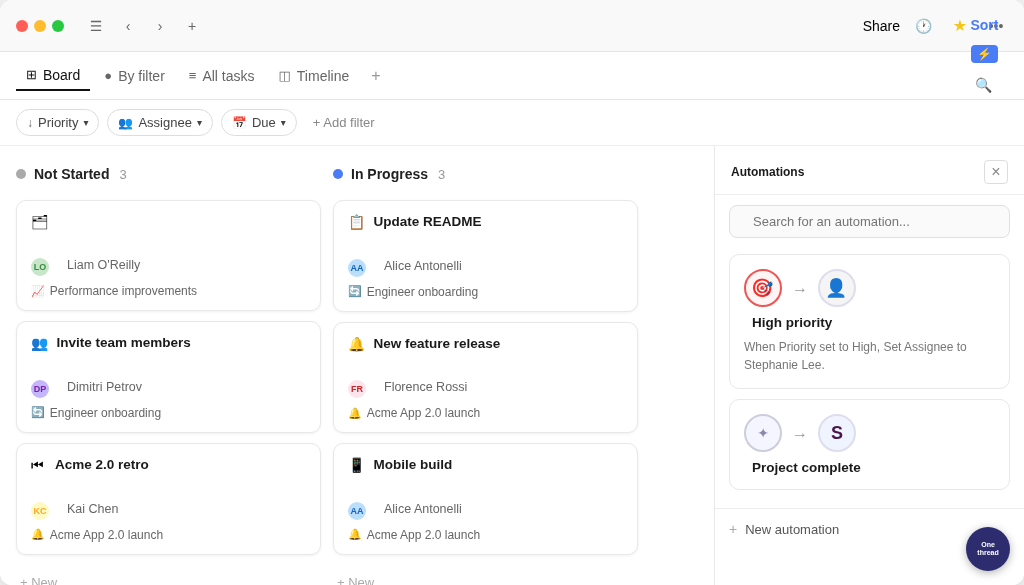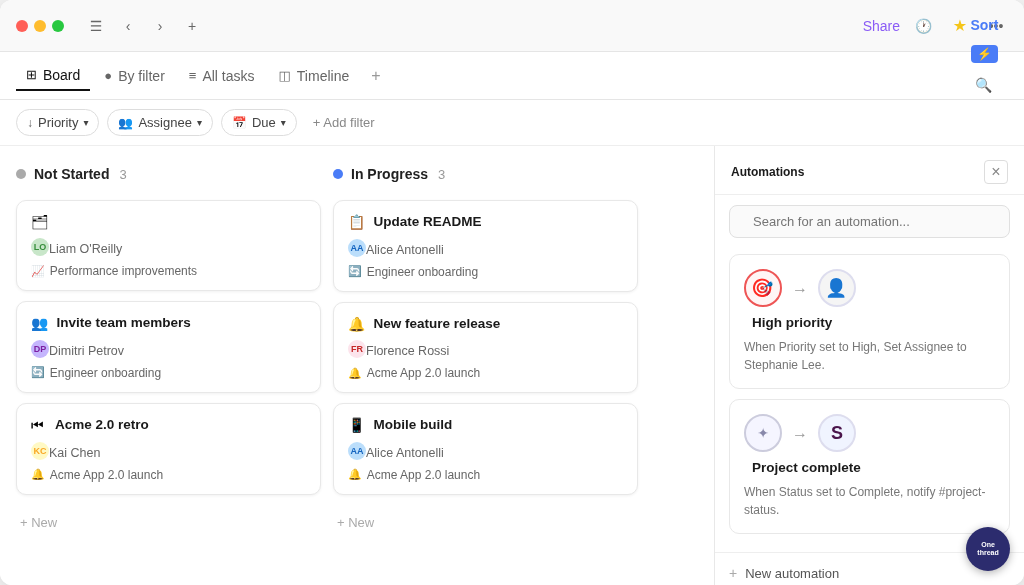--- a/index.html
+++ b/index.html
@@ -10,21 +10,21 @@
     
     .title-bar { height: 52px; background: #f9f9f9; border-bottom: 1px solid #e5e5e5; display: flex; align-items: center; padding: 0 16px; gap: 12px; }
     .traffic-lights { display: flex; gap: 6px; }
     .traffic-light { width: 12px; height: 12px; border-radius: 50%; }
     .tl-red { background: #ff5f57; }
     .tl-yellow { background: #febc2e; }
     .tl-green { background: #28c840; }
     .title-bar-icons { display: flex; gap: 8px; margin-left: 8px; }
     .title-icon { width: 24px; height: 24px; display: flex; align-items: center; justify-content: center; color: #666; font-size: 14px; cursor: pointer; }
     .title-bar-right { margin-left: auto; display: flex; align-items: center; gap: 12px; }
-    .share-btn { font-size: 14px; color: #8b5cf6; font-weight: 500; cursor: pointer; }
+    .share-btn { font-size: 14px; color: #000000; font-weight: 500; cursor: pointer; }
     .title-icon-right { color: #666; font-size: 14px; cursor: pointer; width: 24px; height: 24px; display: flex; align-items: center; justify-content: center; }
     .star-icon { color: #f5c518; font-size: 16px; }
 
     
     .tab-bar { height: 48px; background: #fff; border-bottom: 1px solid #e5e5e5; display: flex; align-items: center; padding: 0 16px; gap: 4px; }
     .tab { display: flex; align-items: center; gap: 6px; padding: 6px 10px; font-size: 14px; color: #666; cursor: pointer; border-radius: 6px; white-space: nowrap; }
     .tab.active { color: #111; border-bottom: 2px solid #111; border-radius: 0; }
     .tab-icon { font-size: 13px; }
     .tab-plus { color: #999; font-size: 16px; padding: 4px 8px; cursor: pointer; }
     .tab-bar-right { margin-left: auto; display: flex; align-items: center; gap: 8px; flex-direction: column; }
@@ -53,21 +53,21 @@
     .col-status-dot.not-started { background: #aaa; }
     .col-status-dot.in-progress { background: #4a7cf7; }
     .col-title { font-size: 14px; font-weight: 600; color: #222; }
     .col-count { font-size: 13px; color: #999; margin-left: 2px; }
 
     
     .card { background: #fff; border: 1px solid #e8e8e8; border-radius: 10px; padding: 12px 14px; display: flex; flex-direction: column; gap: 8px; cursor: pointer; box-shadow: 0 1px 3px rgba(0,0,0,0.06); }
     .card-title-row { display: flex; align-items: flex-start; gap: 8px; }
     .card-type-icon { font-size: 14px; margin-top: 1px; min-width: 16px; }
     .card-title { font-size: 13.5px; font-weight: 600; color: #1a1a1a; line-height: 1.3; }
-    .card-person { display: flex; align-items: flex-end; gap: 0; font-size: 12.5px; color: #666; }
+    .card-person { display: flex; align-items: flex-start; gap: 18px; font-size: 12.5px; color: #666; margin-top: 20px; }
     .avatar-circle { width: 18px; height: 18px; border-radius: 50%; background: #ddd; display: flex; align-items: center; justify-content: center; font-size: 9px; color: #666; font-weight: 600; flex-shrink: 0; }
     .card-tag { display: flex; align-items: center; gap: 5px; font-size: 12px; color: #666; }
     .tag-icon { font-size: 11px; color: #4a7cf7; }
 
     .col-new { display: flex; align-items: center; gap: 6px; font-size: 13px; color: #aaa; cursor: pointer; padding: 6px 4px; margin-top: 4px; }
 
     
     .automations-panel { width: 310px; min-width: 310px; border-left: 1px solid #e8e8e8; background: #fff; display: flex; flex-direction: column; padding: 0; overflow-y: auto; }
     .panel-header { display: flex; align-items: center; justify-content: space-between; padding: 14px 16px 10px; border-bottom: 1px solid #eee; }
     .panel-title { font-size: 12px; font-weight: 700; color: #1a1a1a; }
@@ -309,21 +309,20 @@
           <div class="auto-desc">When Priority set to High, Set Assignee to Stephanie Lee.</div>
         </div>
 
         <div class="automation-card">
           <div class="automation-flow">
             <div class="auto-icon blue-dots">✦</div>
             <span class="auto-arrow">→</span>
             <div class="auto-icon slack" style="font-size:18px;font-weight:700;color:#4a154b;">S</div>
           </div>
           <div class="auto-title">Project complete</div>
-          <div class="auto-desc">When Status set to Complete, notify #project-status.</div>
         </div>
       </div>
 
       <div class="panel-actions">
         <div class="panel-action-item">
           <span class="panel-action-icon">+</span>
           <span>New automation</span>
         </div>
 
       </div>

